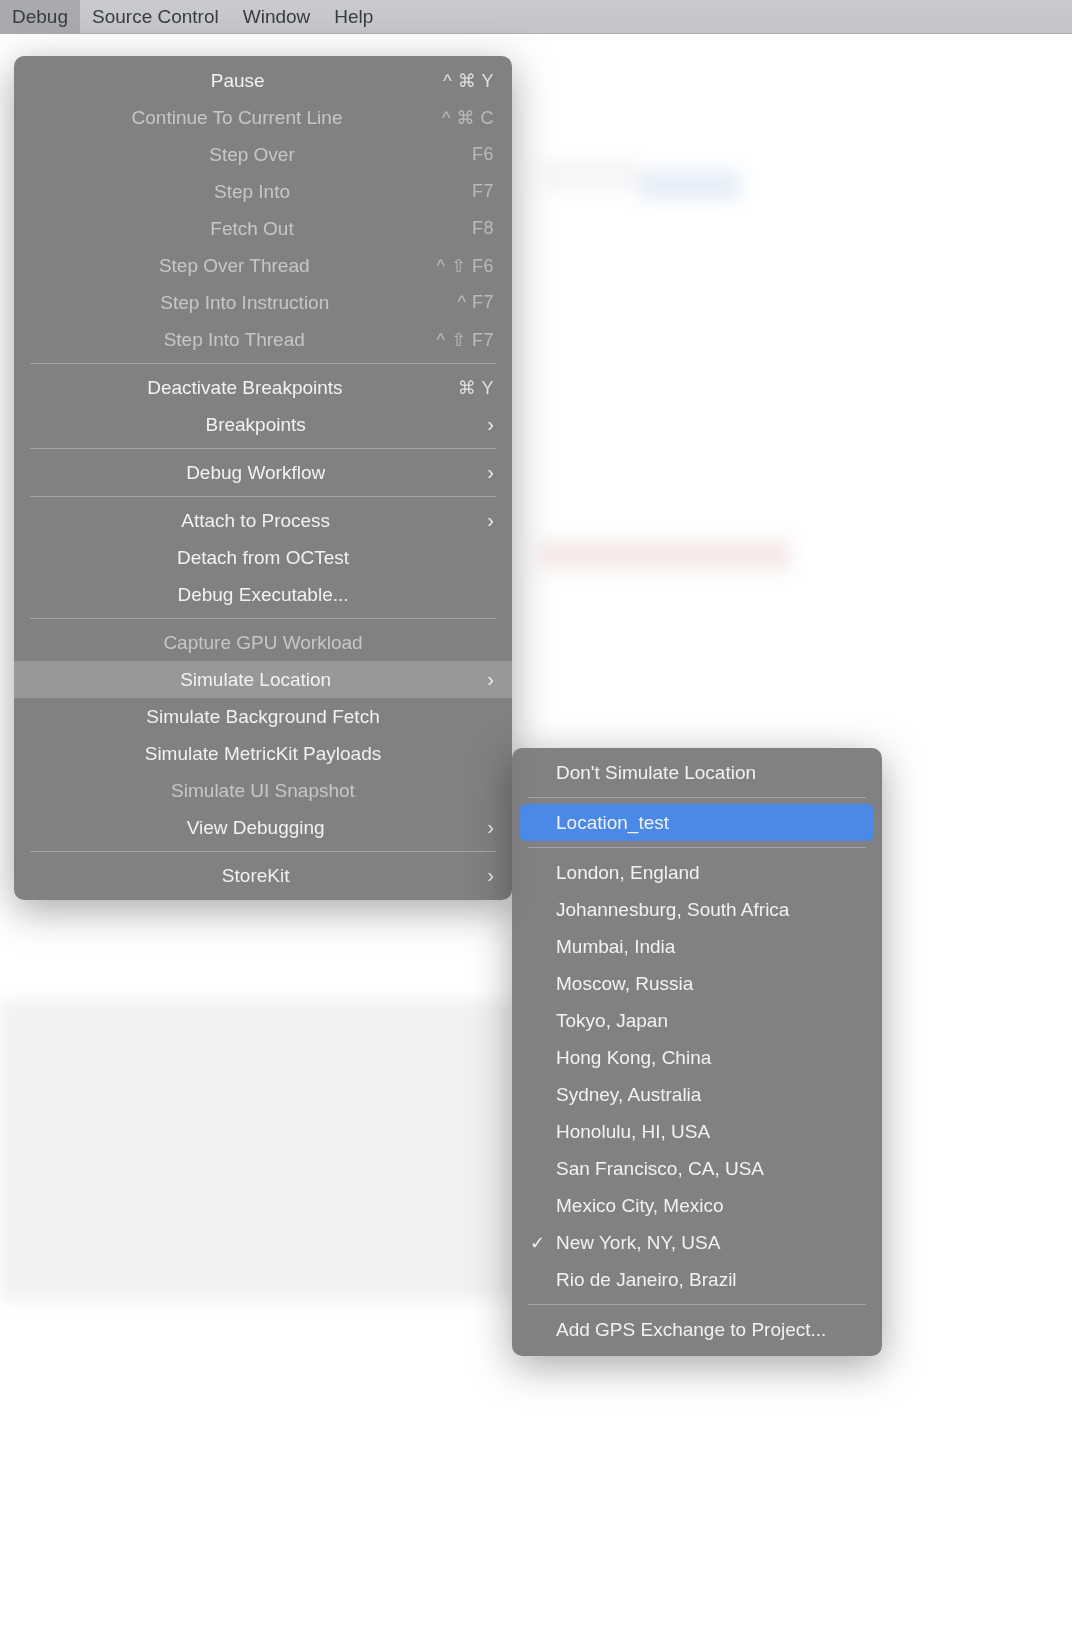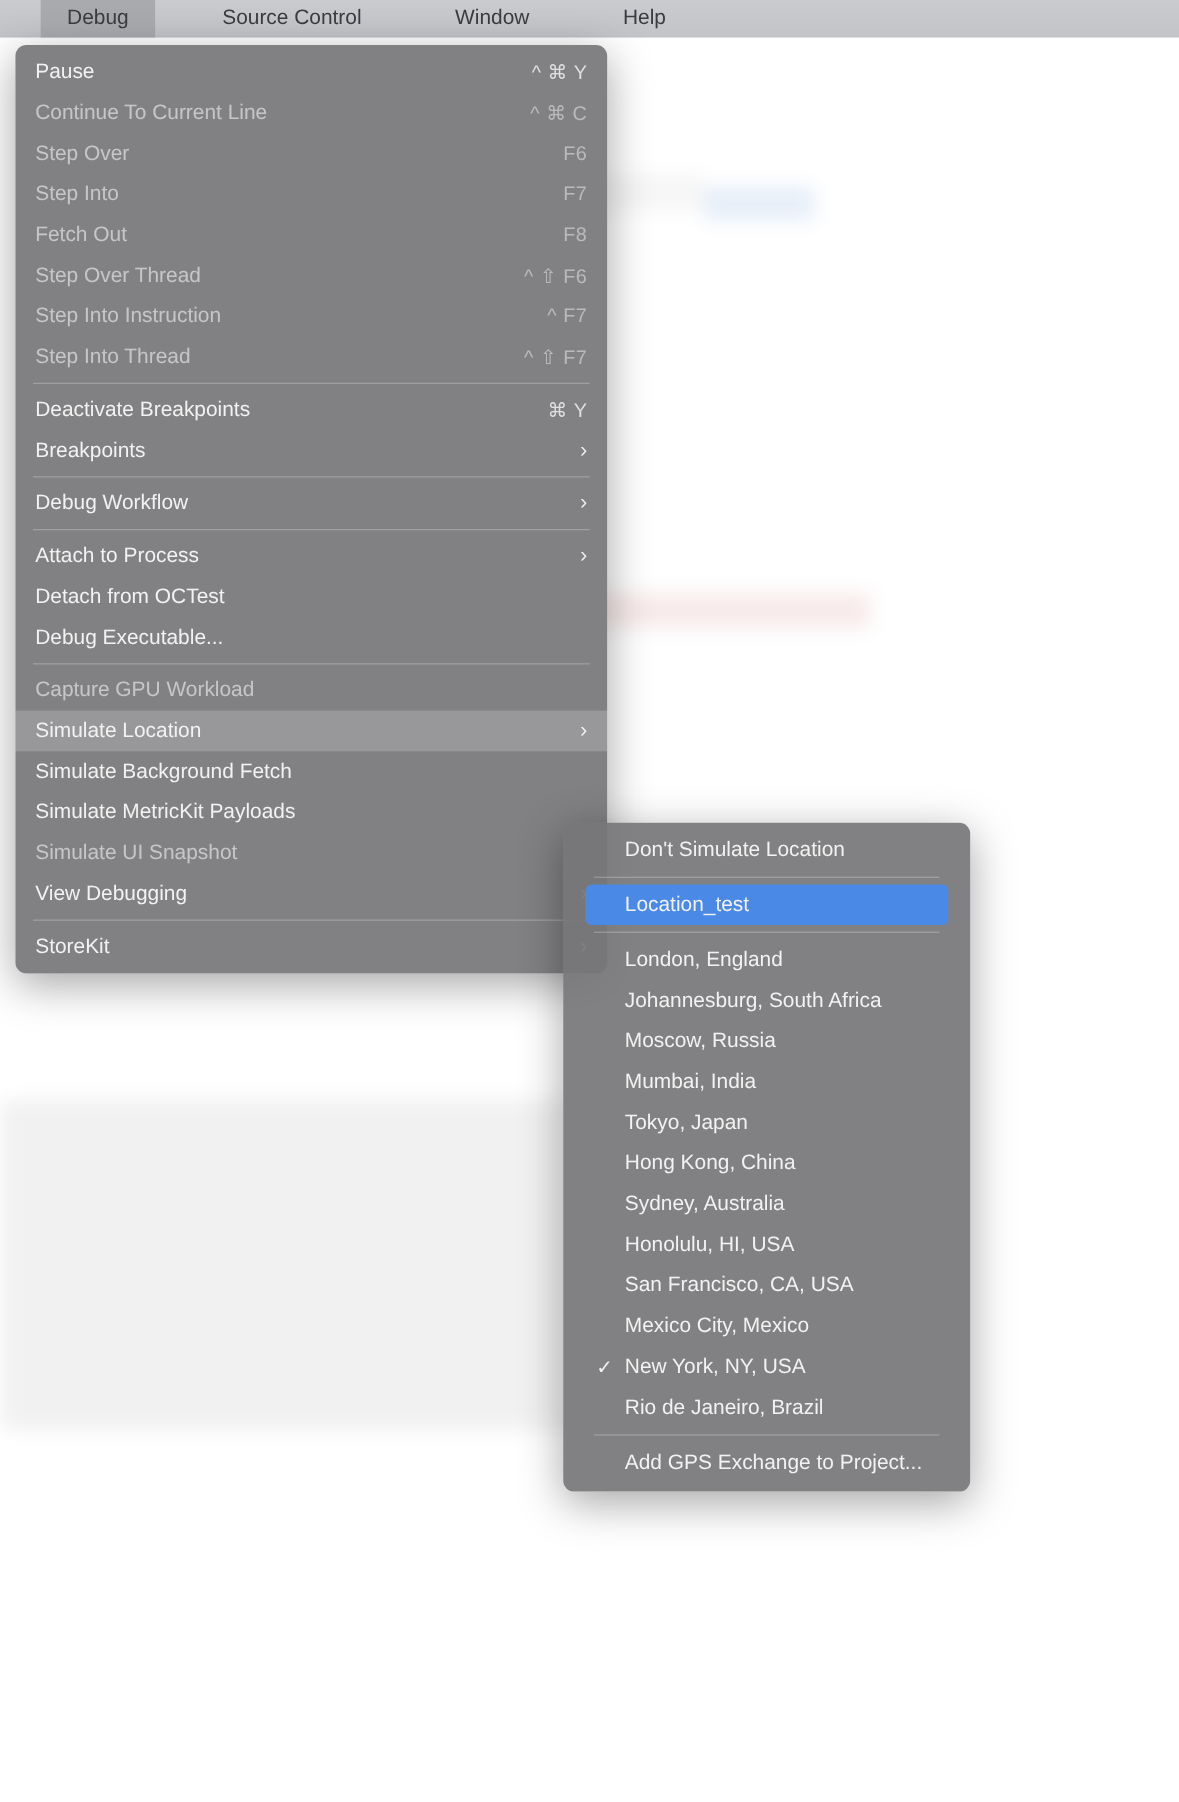--- a/index.html
+++ b/index.html
@@ -8,40 +8,40 @@
     .bgwash { position:absolute; inset:0; background:
       linear-gradient(#f1f1f1,#f1f1f1) 540px 160px/100px 30px no-repeat,
       linear-gradient(#d8e5f5,#d8e5f5) 640px 170px/100px 30px no-repeat,
       linear-gradient(#f4dcdc,#f4dcdc) 540px 540px/250px 30px no-repeat,
       linear-gradient(#e9e9e9,#e9e9e9) 0 1000px/520px 300px no-repeat,
       #fff;
       filter:blur(8px); opacity:.6;
     }
     .menubar { position:relative; height:34px; display:flex; align-items:center;
       background:linear-gradient(#c9cbcf,#c2c4c8); border-bottom:1px solid #aeb0b4; font-size:19px; color:#3a3c40; }
-    .menubar .mbitem { padding:4px 24px; line-height:26px;margin-left:37px; }
+    .menubar .mbitem { padding:4px 12px; line-height:26px; }
     .menubar .mbitem.active { background:#a8aaae; }
     .dropdown {
-      position:absolute; left:14px; top:41px; width:538px;
+      position:absolute; left:14px; top:56px; width:498px;
       background:rgba(118,118,120,0.92); border-radius:10px; padding:6px 0;
       box-shadow:0 10px 40px rgba(0,0,0,0.35);
-      color:#f2f2f2; font-size:19px; backdrop-filter:blur(10px);
+      color:#f2f2f2; font-size:19px; backdrop-filter:blur(10px);text-align:center;
     }
     .dropdown .row { display:flex; align-items:center; height:37px; padding:0 18px; position:relative; }
     .dropdown .row.disabled { color:rgba(255,255,255,0.55); }
     .dropdown .row.highlight { background:rgba(255,255,255,0.18); }
     .dropdown .row .label { flex:1; }
     .dropdown .row .shortcut { color:rgba(255,255,255,0.75); font-size:18px; letter-spacing:0.5px; }
     .dropdown .row.disabled .shortcut { color:rgba(255,255,255,0.45); }
     .dropdown .row .chev { font-size:20px; color:rgba(255,255,255,0.85); margin-left:8px; }
     .dropdown .sep { height:1px; background:rgba(255,255,255,0.28); margin:5px 16px; }
 
     .submenu {
       position:absolute; left:512px; top:748px; width:370px;
-      background:rgba(118,118,120,0.92); border-radius:10px; padding:6px 12px 8px;
+      background:rgba(118,118,120,0.92); border-radius:10px; padding:6px 0 8px;
       box-shadow:0 10px 40px rgba(0,0,0,0.35);
       color:#f2f2f2; font-size:19px; line-height:1;
     }
     .submenu .srow { display:flex; align-items:center; height:37px; padding:0 16px 0 36px; position:relative; border-radius:6px; margin:0 8px; }
     .submenu .srow.selected { background:#4a89e6; }
     .submenu .srow .check { position:absolute; left:10px; font-size:18px; }
     .submenu .sep { height:1px; background:rgba(255,255,255,0.28); margin:6px 16px; }
   </style>
 </head>
 <body>
@@ -150,24 +150,24 @@
       <span>Location_test</span>
     </div>
     <div class="sep"></div>
     <div class="srow">
       <span>London, England</span>
     </div>
     <div class="srow">
       <span>Johannesburg, South Africa</span>
     </div>
     <div class="srow">
-      <span>Moscow, Russia</span>
+      <span>Mumbai, India</span>
     </div>
     <div class="srow">
-      <span>Mumbai, India</span>
+      <span>Moscow, Russia</span>
     </div>
     <div class="srow">
       <span>Tokyo, Japan</span>
     </div>
     <div class="srow">
       <span>Hong Kong, China</span>
     </div>
     <div class="srow">
       <span>Sydney, Australia</span>
     </div>

